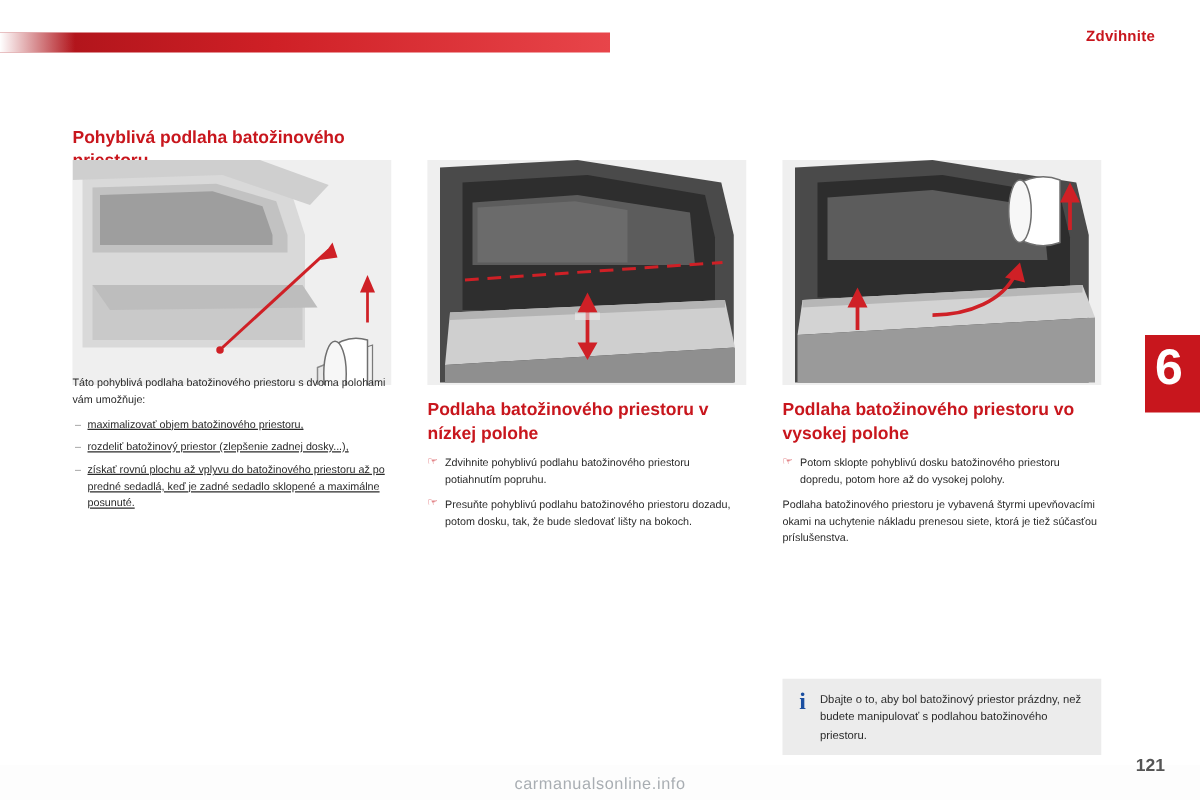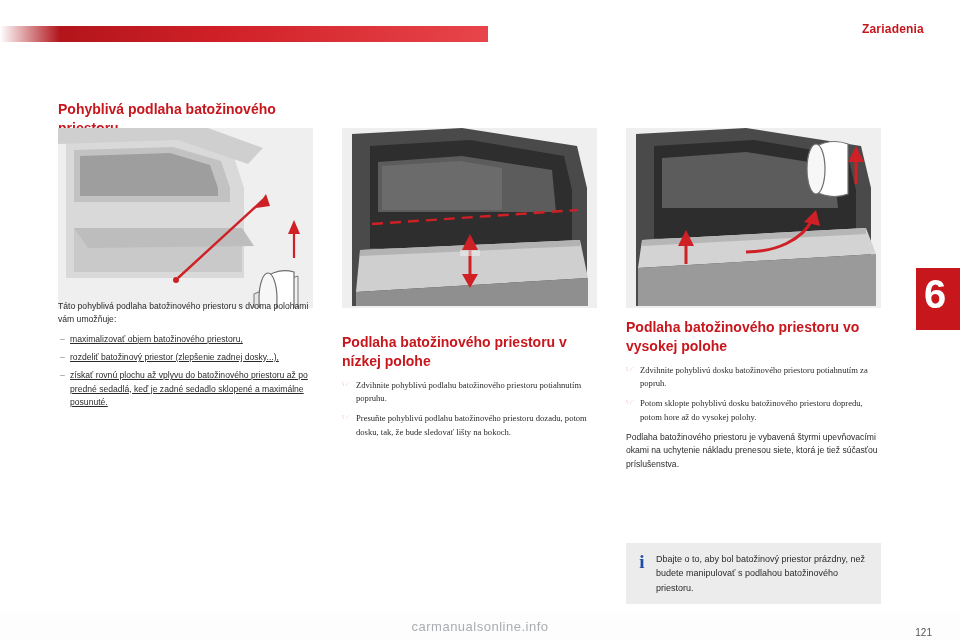--- a/index.html
+++ b/index.html
@@ -133,21 +133,20 @@
     margin: 0;
     padding: 0;
   }
   .arrow-list li {
     position: relative;
     padding-left: 14px;
     margin-bottom: 7px;
     font-size: 8.6px;
     line-height: 1.55;
     color: #2b2b2b;
-    font-family: Liberation Serif, serif;
   }
   .arrow-list li::before {
     content: "☞";
     position: absolute;
     left: 0;
     top: -1px;
     font-size: 9px;
     color: #c8161d;
   }
 
@@ -178,23 +177,23 @@
     font-weight: bold;
     font-family: "Liberation Serif", serif;
     line-height: 1;
     text-align: center;
   }
 
   
   .folio {
     position: absolute;
     right: 28px;
-    bottom: 2px;
-    font-size: 10px;
-    font-weight: normal;
+    bottom: 20px;
+    font-size: 14px;
+    font-weight: bold;
     color: #555;
   }
   .watermark {
     position: absolute;
     left: 50%;
     transform: translateX(-50%);
     bottom: 6px;
     font-size: 13px;
     color: #9aa0a6;
     letter-spacing: .5px;
@@ -210,21 +209,21 @@
     background: #fdfdfd;
   }
 </style>
 </head>
 <body>
 
 <div class="page">
 
   <div class="top-bar"></div>
   <div class="top-bar-fade"></div>
-  <div class="header-title">Zariadenia</div>
+  <div class="header-title">Zdvihnite</div>
 
   <div class="chapter-tab">
     <span>6</span>
   </div>
 
   <div class="col col1">
     <h2 class="col-title">Pohyblivá podlaha batožinového priestoru</h2>
   </div>
 
   <div class="illus i1">
@@ -298,21 +297,21 @@
       <g>
         <line x1="128" y1="150" x2="128" y2="118" stroke="#cf2026" stroke-width="3"></line>
         <polygon points="128,106 120,122 136,122" fill="#cf2026"></polygon>
         <polygon points="128,160 120,146 136,146" fill="#cf2026"></polygon>
       </g>
 
       <rect x="118" y="122" width="20" height="6" fill="#efefef" opacity="0.55"></rect>
     </svg>
   </div>
 
-  <div class="col col2" style="top:318px;margin-top:15px;">
+  <div class="col col2" style="top:318px;">
     <h2 class="col-title">Podlaha batožinového priestoru v nízkej polohe</h2>
     <ul class="arrow-list">
       <li>Zdvihnite pohyblivú podlahu batožinového priestoru potiahnutím popruhu.</li>
       <li>Presuňte pohyblivú podlahu batožinového priestoru dozadu, potom dosku, tak, že bude sledovať lišty na bokoch.</li>
     </ul>
   </div>
 
   <div class="illus i3">
     <svg width="255" height="180" viewBox="0 0 255 180">
       <rect x="0" y="0" width="255" height="180" fill="#efefef"></rect>
@@ -341,21 +340,20 @@
       <g stroke="#cf2026" stroke-width="3" fill="none">
         <line x1="60" y1="136" x2="60" y2="112"></line>
       </g>
       <polygon points="60,102 52,118 68,118" fill="#cf2026"></polygon>
     </svg>
   </div>
 
   <div class="col col3" style="top:318px;">
     <h2 class="col-title">Podlaha batožinového priestoru vo vysokej polohe</h2>
     <ul class="arrow-list">
-      <li>Zdvihnite pohyblivú dosku batožinového priestoru potiahnutím za popruh.</li>
       <li>Potom sklopte pohyblivú dosku batožinového priestoru dopredu, potom hore až do vysokej polohy.</li>
     </ul>
     <div class="body-text">
       <p class="para">Podlaha batožinového priestoru je vybavená štyrmi upevňovacími okami na uchytenie nákladu prenesou siete, ktorá je tiež súčasťou príslušenstva.</p>
     </div>
   </div>
 
   <div class="note-box">
     <div class="info-icon">i</div>
     <div class="note-text">Dbajte o to, aby bol batožinový priestor prázdny, než budete manipulovať s podlahou batožinového priestoru.</div>

